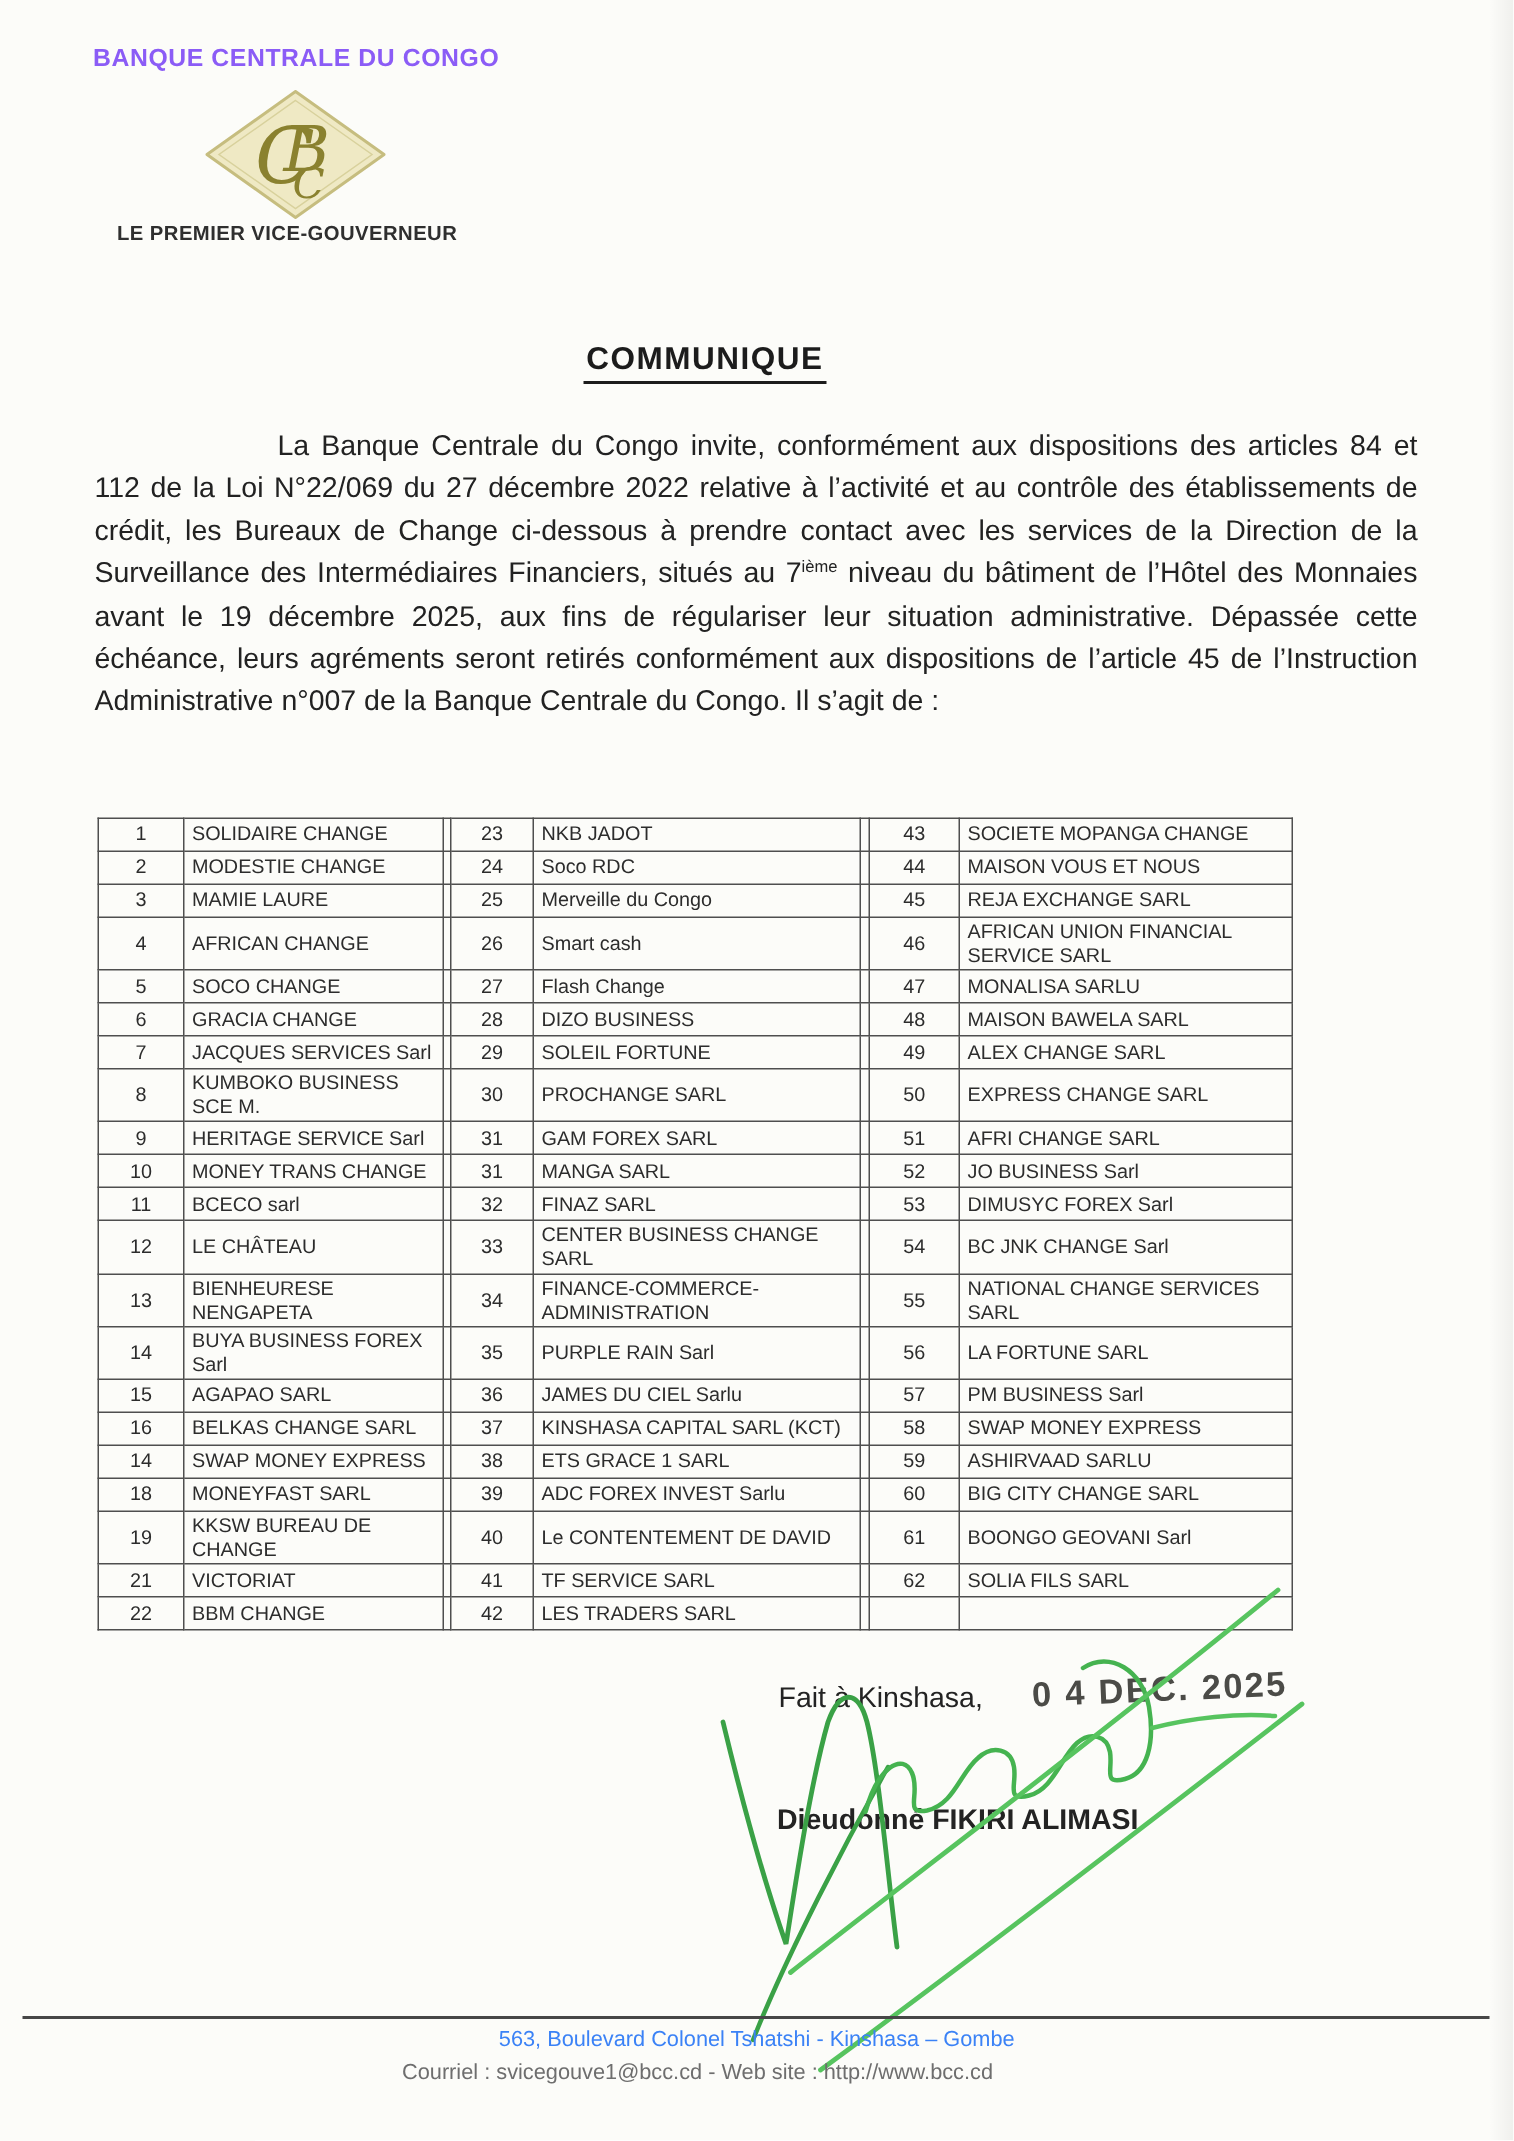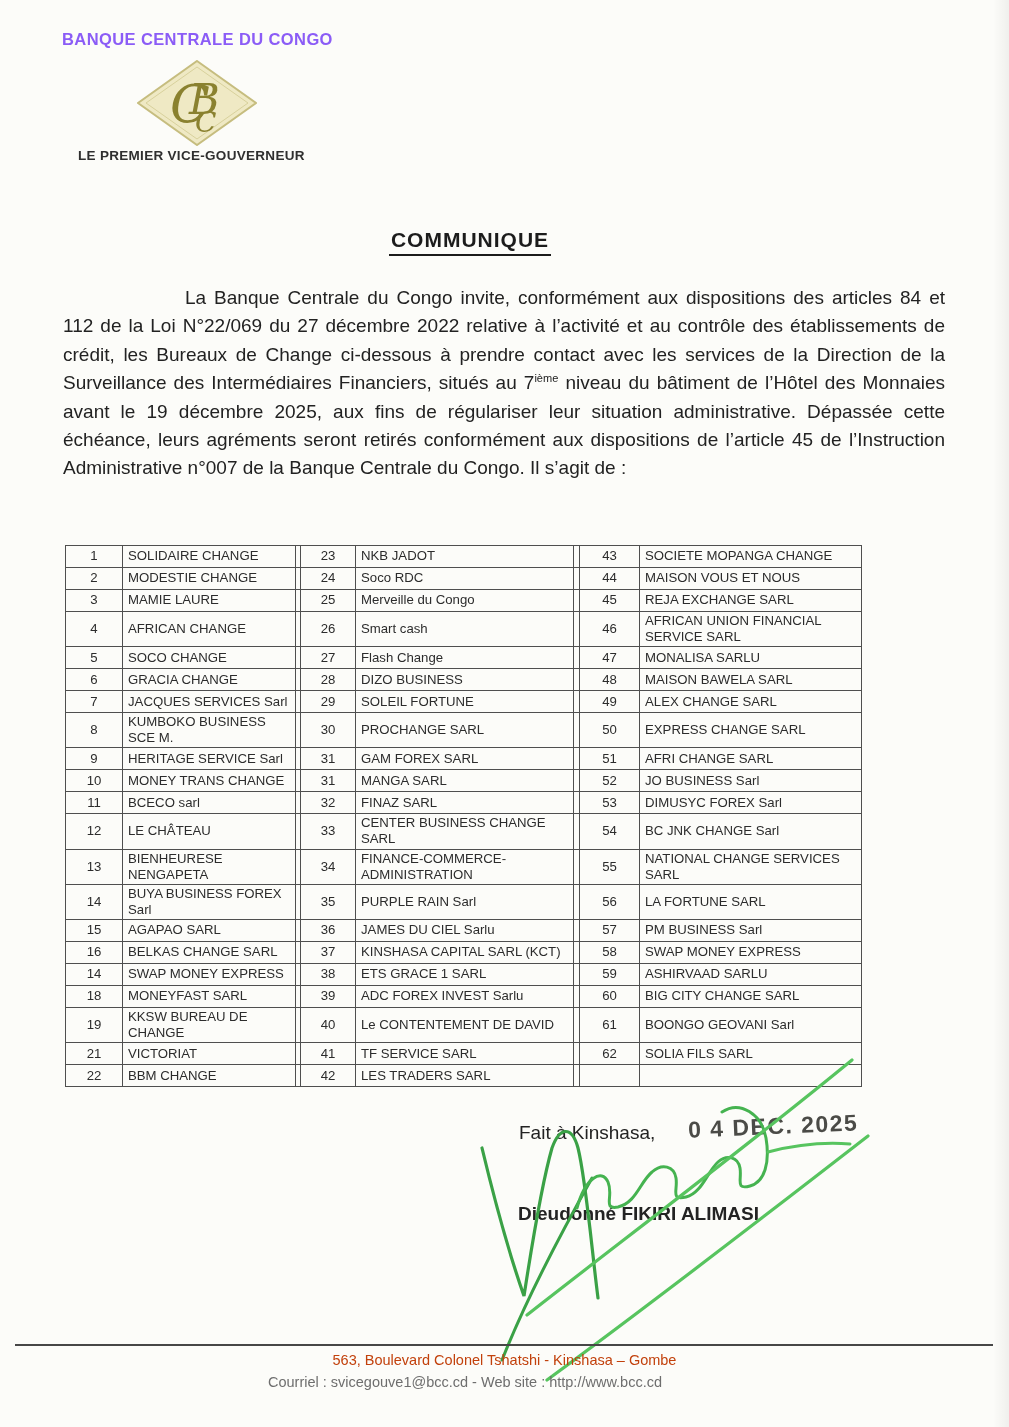--- a/index.html
+++ b/index.html
@@ -38,21 +38,21 @@
   
   .fait{position:absolute;left:519px;top:1122px;font-size:19px;color:#232323;}
   .stamp{position:absolute;left:688px;top:1113px;font-size:23px;font-weight:bold;
         letter-spacing:1.5px;color:#4b4b47;transform:rotate(-2.5deg);white-space:nowrap;}
   .signatory{position:absolute;left:518px;top:1203px;font-size:19px;font-weight:bold;color:#232323;}
   .ink{position:absolute;left:440px;top:1030px;pointer-events:none;}
 
   
   .footer-rule{position:absolute;left:15px;top:1344px;width:978px;height:2px;background:#474747;}
   .footer-address{position:absolute;left:0;top:1352px;width:1009px;text-align:center;
-        font-size:14.5px;color:#c2410c;}
+        font-size:14.5px;color:#3b82f6;}
   .footer-contact{position:absolute;left:0;top:1374px;width:930px;text-align:center;
         font-size:14.5px;color:#6e6e6e;}
 </style>
 </head>
 <body>
 
 <div class="page">
 
   <div class="bank-name">BANQUE CENTRALE DU CONGO</div>
 

